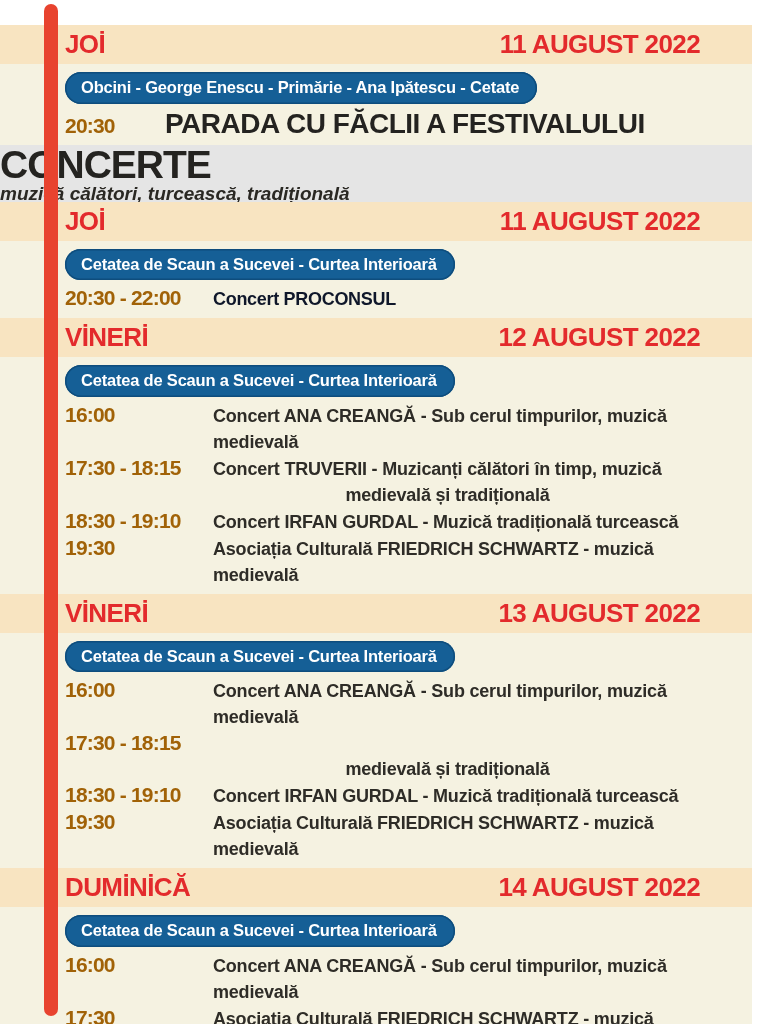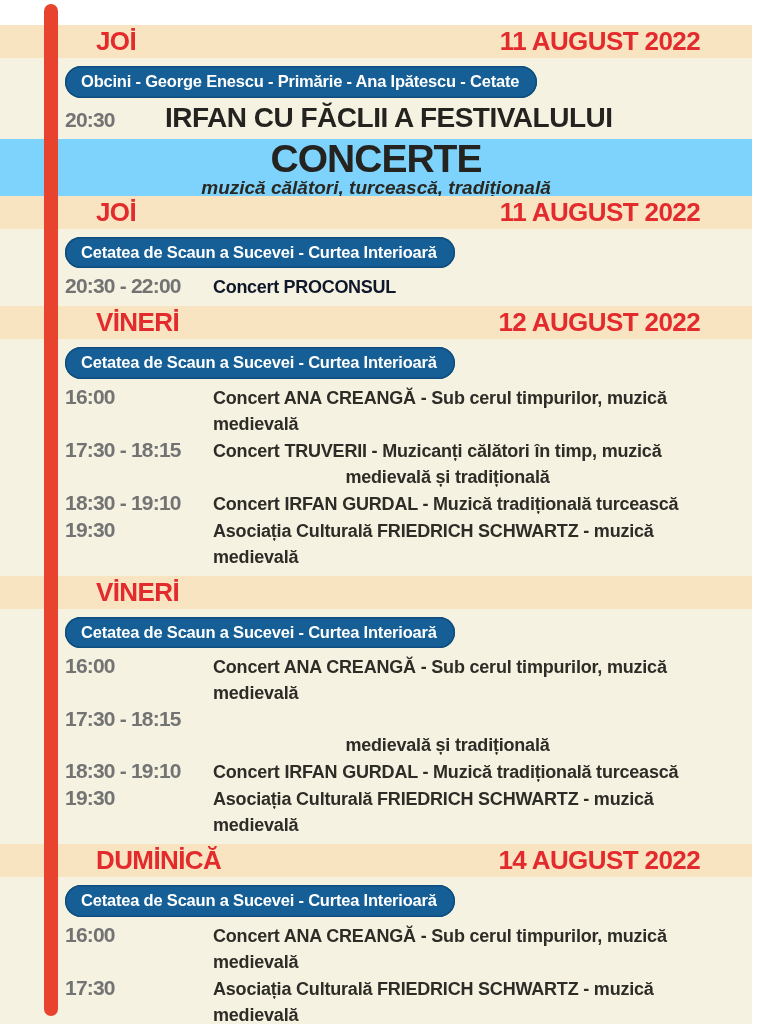--- a/index.html
+++ b/index.html
@@ -8,49 +8,49 @@
     font-family:"Liberation Sans","DejaVu Sans",sans-serif;font-weight:700;
     -webkit-font-smoothing:antialiased;
   }
   .page{position:relative;width:761px;height:1024px;}
   .redline{
     position:absolute;left:44px;top:4px;width:14px;height:1012px;
     background:#e8432f;border-radius:7px;z-index:6;
   }
   .sec{position:relative;z-index:2;}
   .band{
-    width:752px;height:33px;background:#f8e4c1;box-sizing:border-box;
+    width:752px;height:39px;background:#f8e4c1;box-sizing:border-box;
     display:flex;align-items:center;justify-content:space-between;
-    padding:0 52px 0 96px;color:#e32a2c;font-size:26px;letter-spacing:-0.6px;
+    padding:0 52px 0 65px;color:#e32a2c;font-size:26px;letter-spacing:-0.6px;
     white-space:nowrap;
   }
   .band .day{transform:scaleY(1.02);}
   .sbody{
     width:752px;background:#f5f2e1;box-sizing:border-box;
     padding:8px 10px 6px 65px;
   }
   .pill{
     display:inline-block;background:#155f96;color:#ffffff;
     font-size:16.5px;line-height:1;padding:7px 18px 8px 16px;border-radius:16px;
     letter-spacing:-0.2px;border:2px solid #22c55e;border-width:0;
     box-shadow:0 0 0 1.5px #0e4d7d inset;white-space:nowrap;
   }
   .rows{margin-top:5px;}
   .row{display:flex;align-items:baseline;line-height:26px;}
   .time{
-    flex:0 0 148px;font-size:21px;color:#737373;letter-spacing:-0.8px;white-space:nowrap;
+    flex:0 0 148px;font-size:21px;color:#a16207;letter-spacing:-0.8px;white-space:nowrap;
   }
   .time.short{flex:0 0 100px;}
   .desc{flex:1;font-size:18px;color:#2e2c27;letter-spacing:-0.2px;}
   .desc .it{}
   .desc.center{text-align:center;padding-right:60px;}
   .bigtitle{font-size:28px;color:#242320;letter-spacing:-0.5px;line-height:30px;}
   .medtitle{font-size:18px;color:#0f172a;letter-spacing:-0.3px;}
   .heading{
-    width:752px;height:56px;text-align:center;padding-top:1px;background:#7dd3fc;
+    width:752px;height:56px;padding-top:1px;background:#e5e5e5;
   }
   .heading .h1{font-size:39px;color:#242320;letter-spacing:-1px;line-height:38px;}
   .heading .h2{font-size:19px;color:#2a2823;font-style:italic;line-height:19px;}
   .topgap{height:25px;background:#ffffff;}
 </style>
 </head>
 <body>
 
 <div class="page">
   <div class="redline"></div>
@@ -59,21 +59,21 @@
   <section class="sec">
     <div class="band">
       <span class="day">JOİ</span>
       <span class="date">11 AUGUST 2022</span>
     </div>
     <div class="sbody">
       <div class="pill">Obcini - George Enescu - Primărie - Ana Ipătescu - Cetate</div>
       <div class="rows">
         <div class="row">
           <span class="time short">20:30</span>
-          <span class="desc bigtitle">IRFAN CU FĂCLII A FESTIVALULUI</span>
+          <span class="desc bigtitle">PARADA CU FĂCLII A FESTIVALULUI</span>
         </div>
       </div>
     </div>
   </section>
 
   <div class="heading">
     <div class="h1">CONCERTE</div>
     <div class="h2">muzică călători, turcească, tradițională</div>
   </div>
 
@@ -121,20 +121,21 @@
           <span class="time">19:30</span>
           <span class="desc">Asociația Culturală FRIEDRICH SCHWARTZ - muzică medievală</span>
         </div>
       </div>
     </div>
   </section>
 
   <section class="sec">
     <div class="band">
       <span class="day">VİNERİ</span>
+      <span class="date">13 AUGUST 2022</span>
     </div>
     <div class="sbody">
       <div class="pill">Cetatea de Scaun a Sucevei - Curtea Interioară</div>
       <div class="rows">
         <div class="row">
           <span class="time">16:00</span>
           <span class="desc"><span>Concert ANA CREANGĂ - </span><span class="it">Sub cerul timpurilor</span><span>, muzică medievală</span></span>
         </div>
         <div class="row">
           <span class="time">17:30 - 18:15</span>

